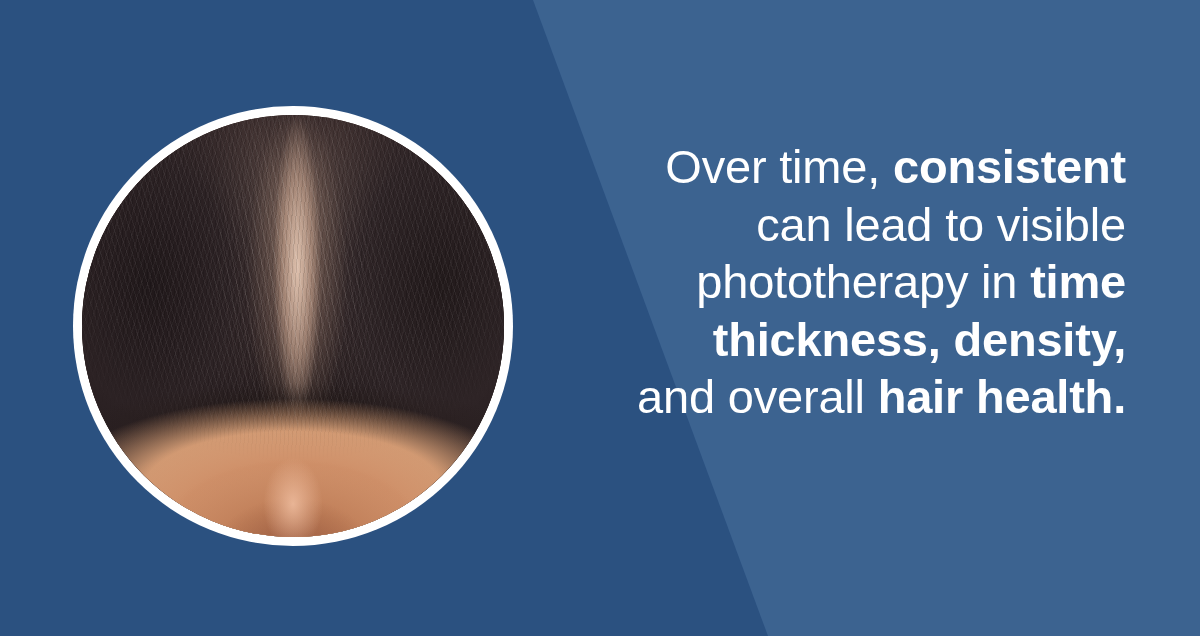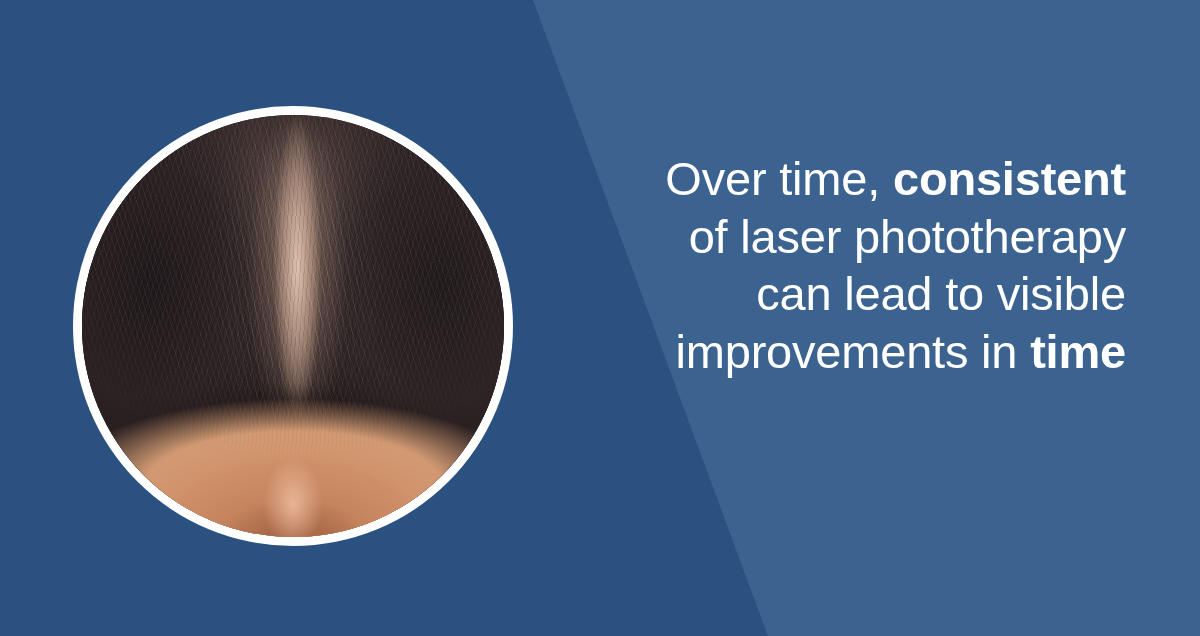--- a/index.html
+++ b/index.html
@@ -106,21 +106,20 @@
     position:absolute;
     left:556px; top:138px;
     width:570px;
     text-align:right;
     color:#ffffff;
     font-size:47px;
     line-height:57.5px;
     font-weight:400;
     letter-spacing:-0.2px;
     z-index:4;
-    margin-top:12px;
   }
   #headline b { font-weight:700; }
   .ln { display:block; white-space:nowrap; }
 </style>
 </head>
 <body>
 
 <div id="banner" style="background: rgb(43, 81, 128);">
 
   <div id="wedge" style="background: rgb(60, 99, 144);"></div>
@@ -129,18 +128,19 @@
     <div id="photo-inner">
       <div id="photo-art"></div>
       <div id="photo-strands"></div>
       <div id="photo-grey"></div>
       <div id="photo-face"></div>
     </div>
   </div>
 
   <div id="headline" style="color: rgb(255, 255, 255);">
       <span class="ln"><span>Over time, </span><b>consistent</b></span>
-      <span class="ln"><span>of laser phototherapy</span></span>
       <span class="ln"><span>can lead to visible</span></span>
-      <span class="ln"><span>improvements in </span><b>time</b></span>
+      <span class="ln"><span>phototherapy in </span><b>time</b></span>
+      <span class="ln"><b>thickness, density,</b></span>
+      <span class="ln"><span>and overall </span><b>hair health.</b></span>
     </div>
 
 </div>
 
 </body></html>

